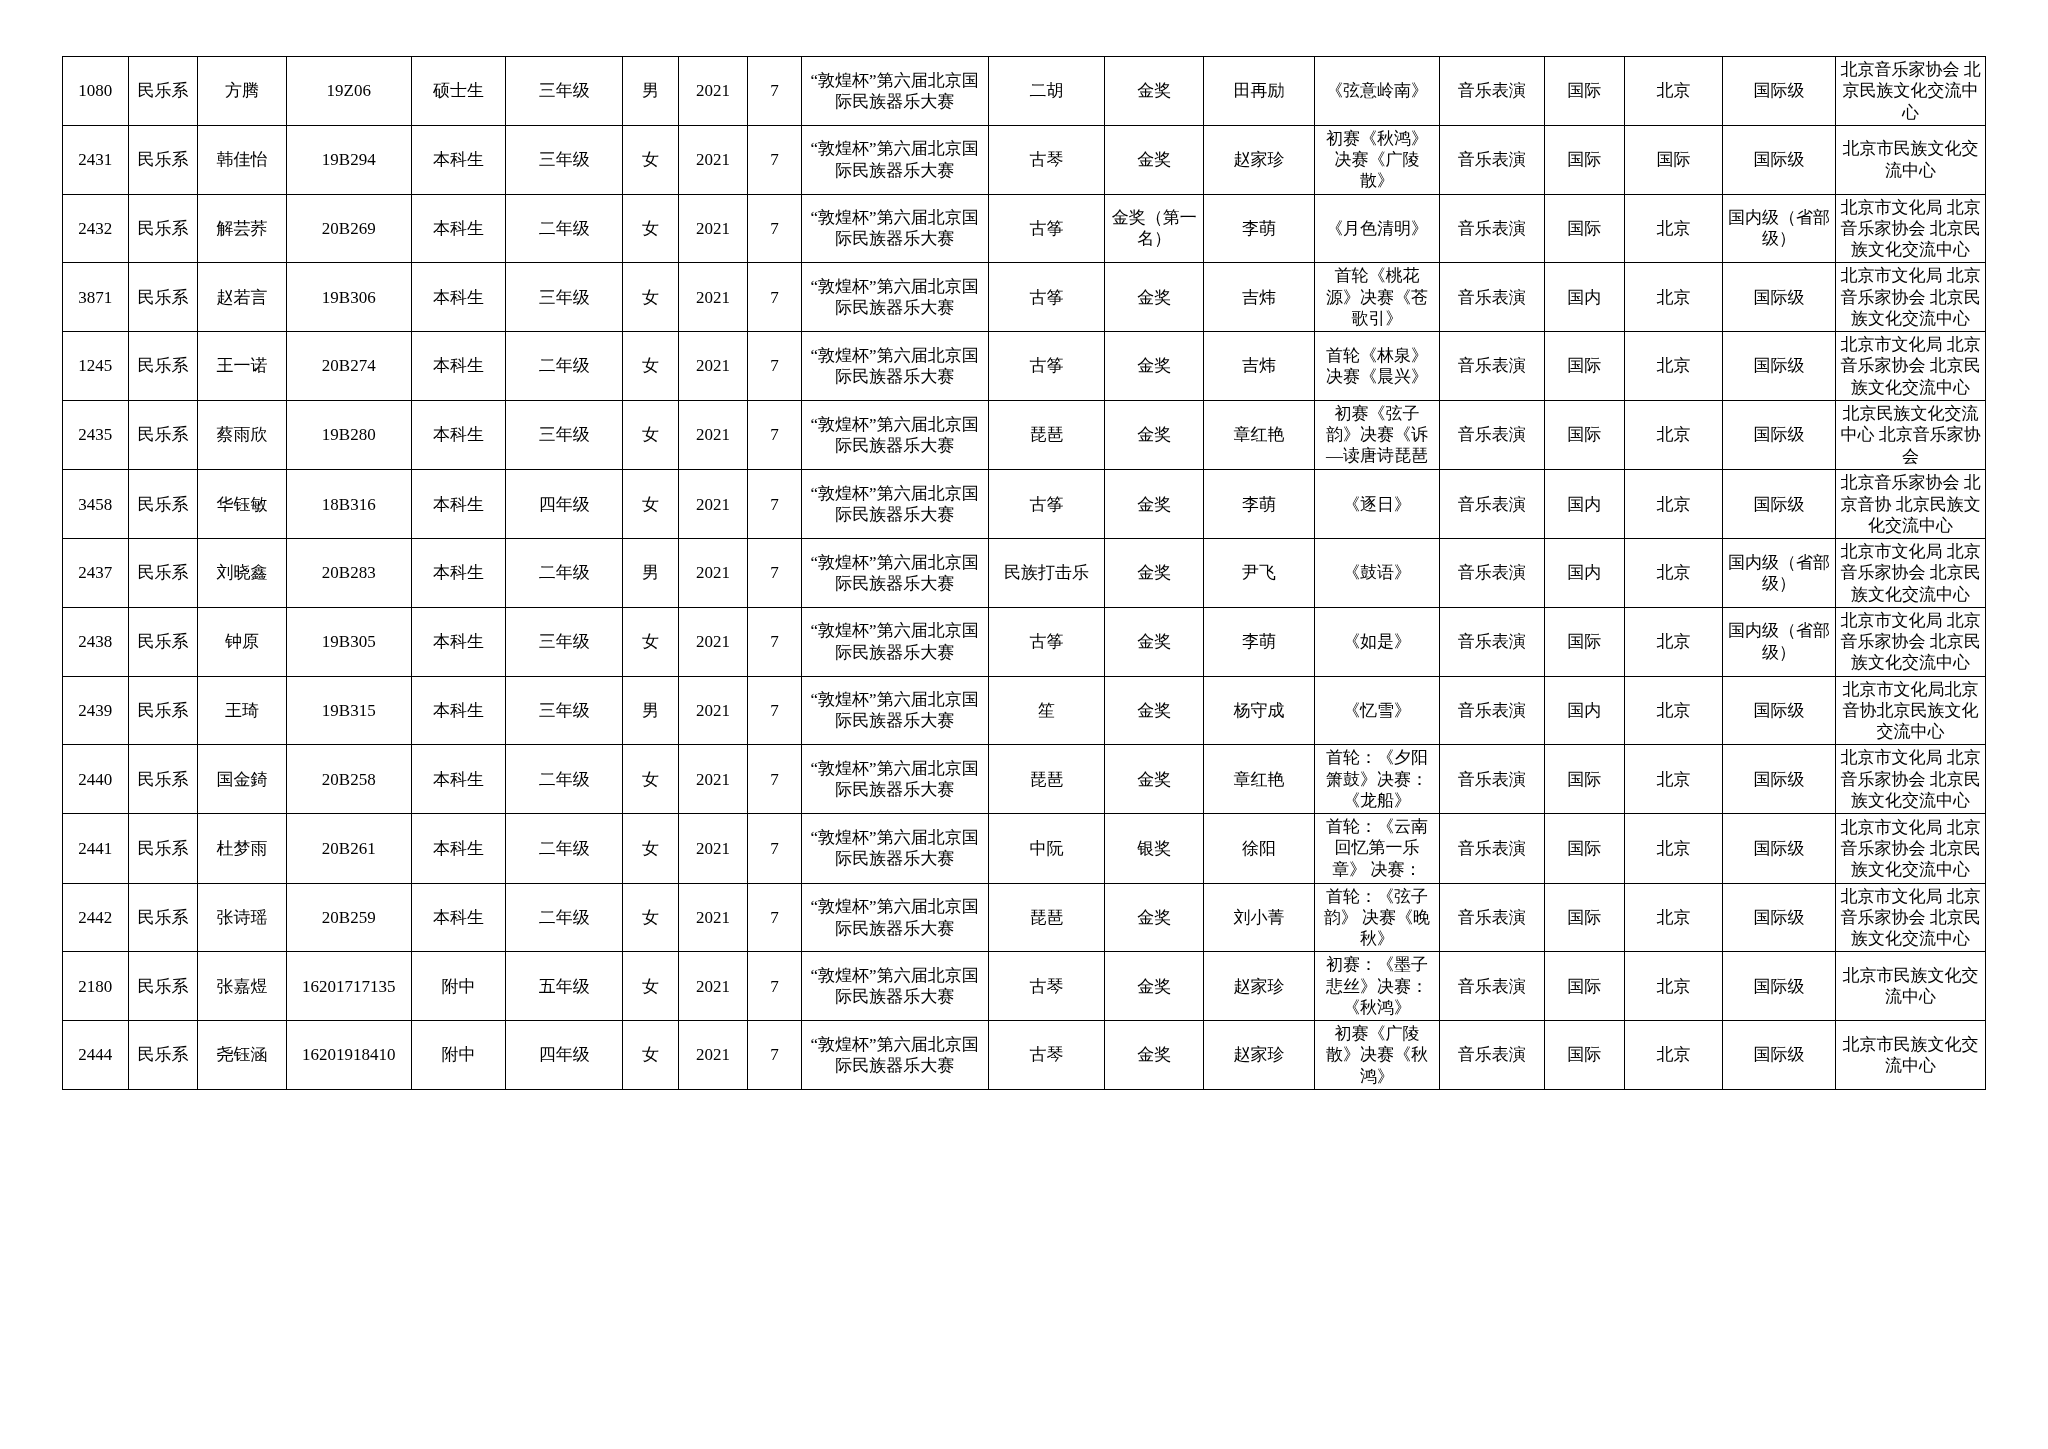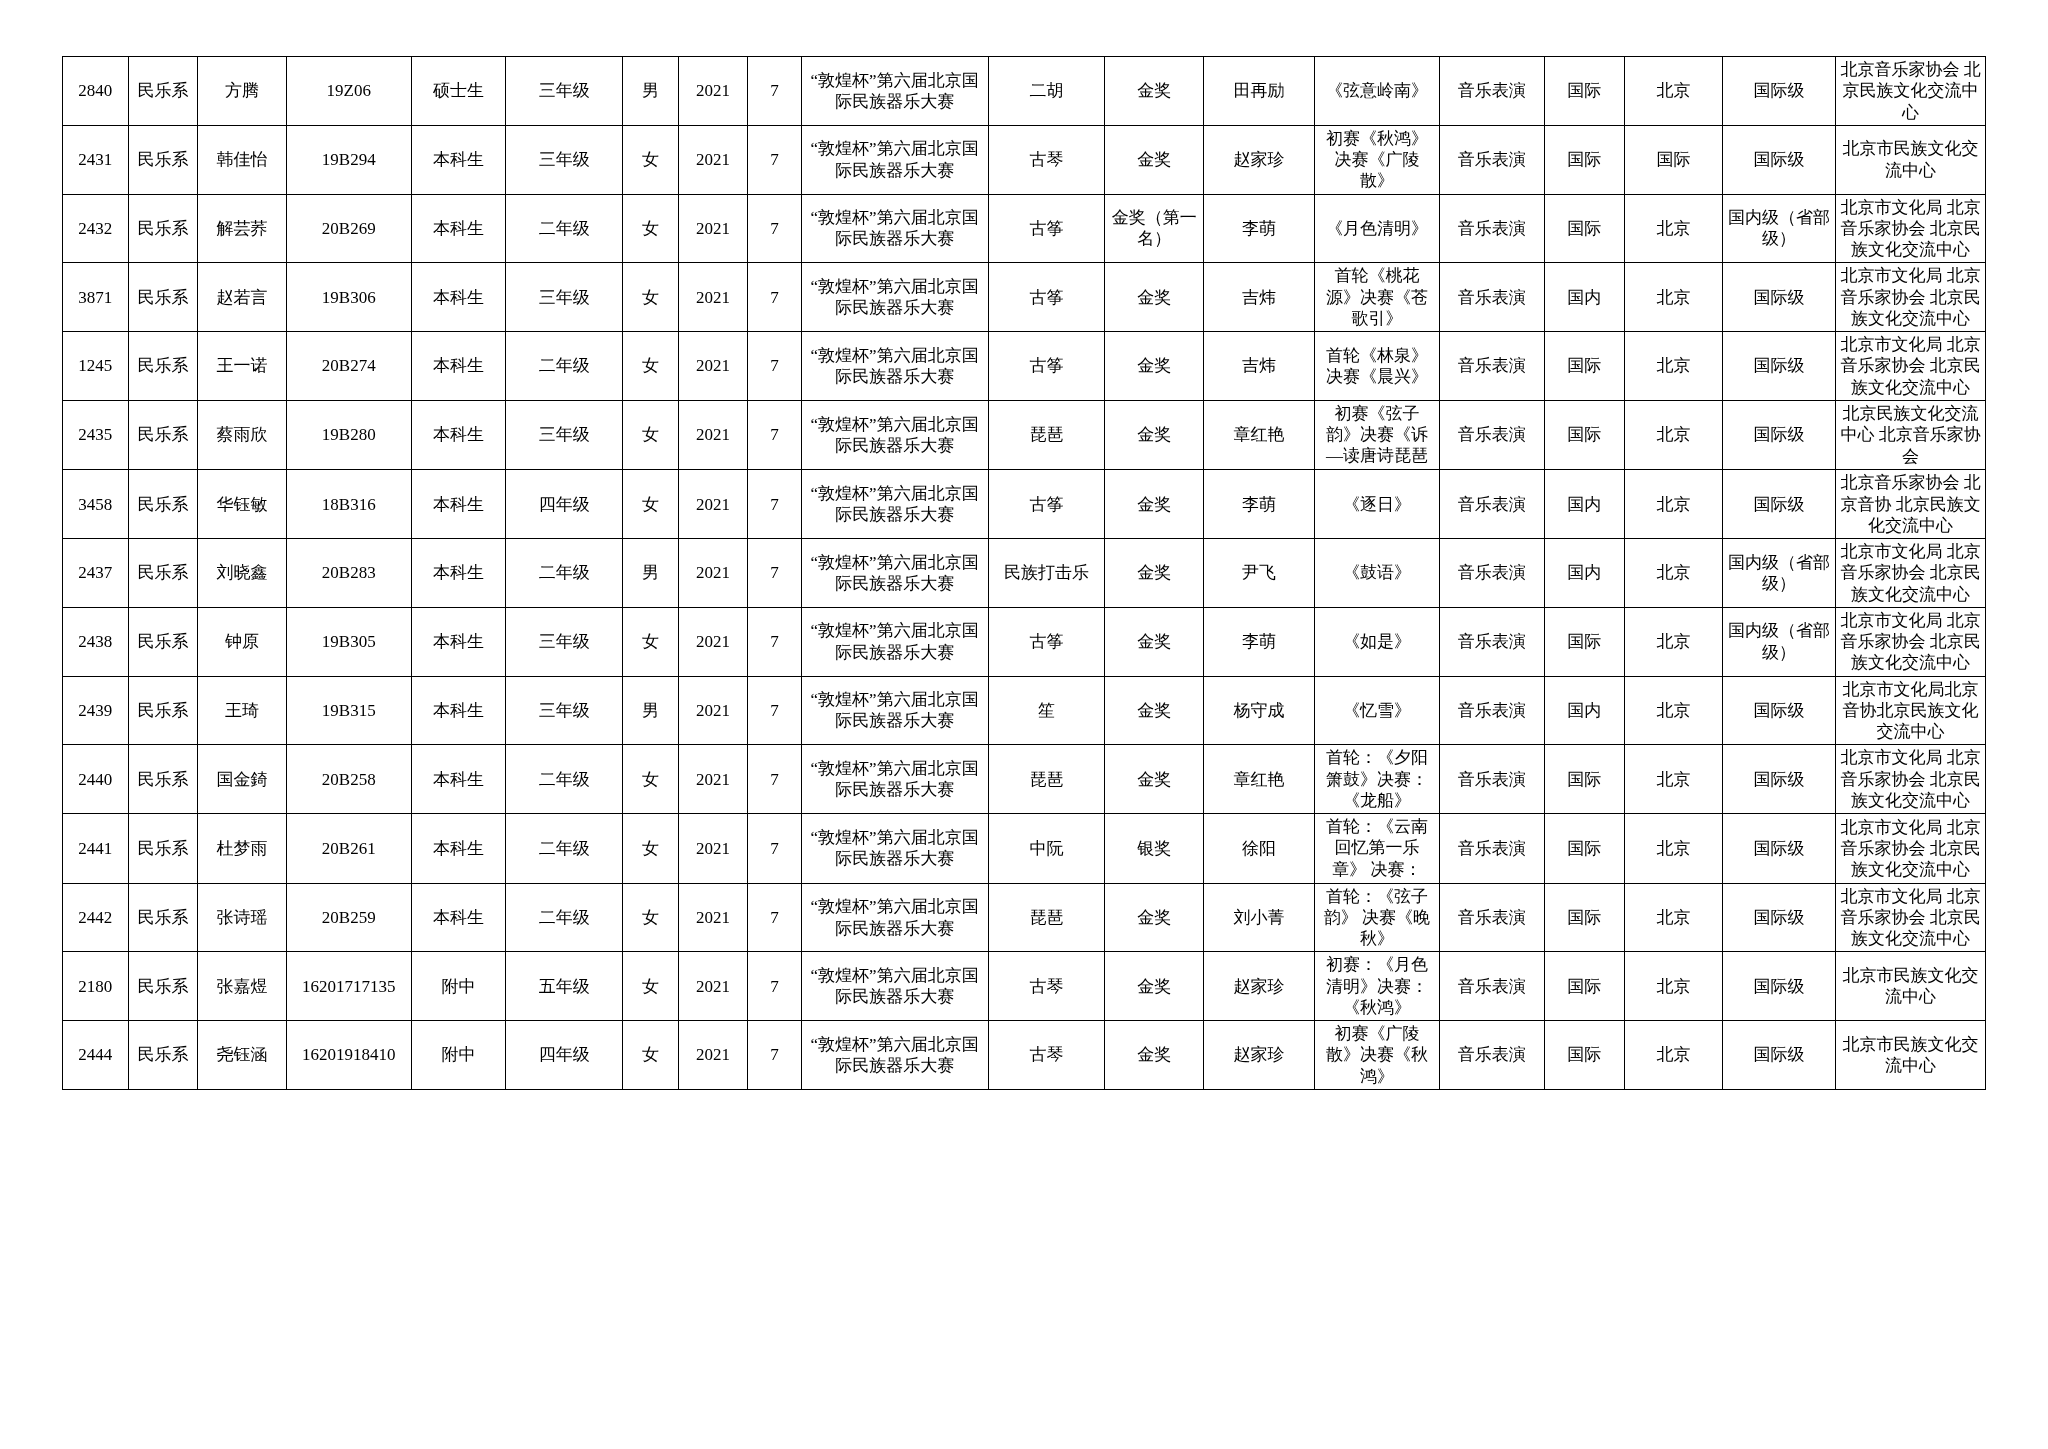--- a/index.html
+++ b/index.html
@@ -86,21 +86,21 @@
         <col class="c13">
         <col class="c14">
       <col class="c15">
         <col class="c16">
         <col class="c17">
         <col class="c18">
     </colgroup>
     <tbody id="tbody">
         <tr class="row-h">
           <td>
-            <span class="cell-clip">2840</span>
+            <span class="cell-clip">1080</span>
           </td>
           <td>
             <span class="cell-clip">民乐系</span>
           </td>
           <td>
             <span class="cell-clip">方腾</span>
           </td>
           <td>
             <span class="cell-clip">19Z06</span>
           </td>
@@ -892,21 +892,21 @@
           <td>
             <span class="cell-clip">古琴</span>
           </td>
           <td>
             <span class="cell-clip">金奖</span>
           </td>
           <td>
             <span class="cell-clip">赵家珍</span>
           </td>
           <td>
-            <span class="cell-clip">初赛：《月色清明》决赛：《秋鸿》</span>
+            <span class="cell-clip">初赛：《墨子悲丝》决赛：《秋鸿》</span>
           </td>
           <td>
             <span class="cell-clip">音乐表演</span>
           </td>
           <td>
             <span class="cell-clip">国际</span>
           </td>
           <td>
             <span class="cell-clip">北京</span>
           </td>

